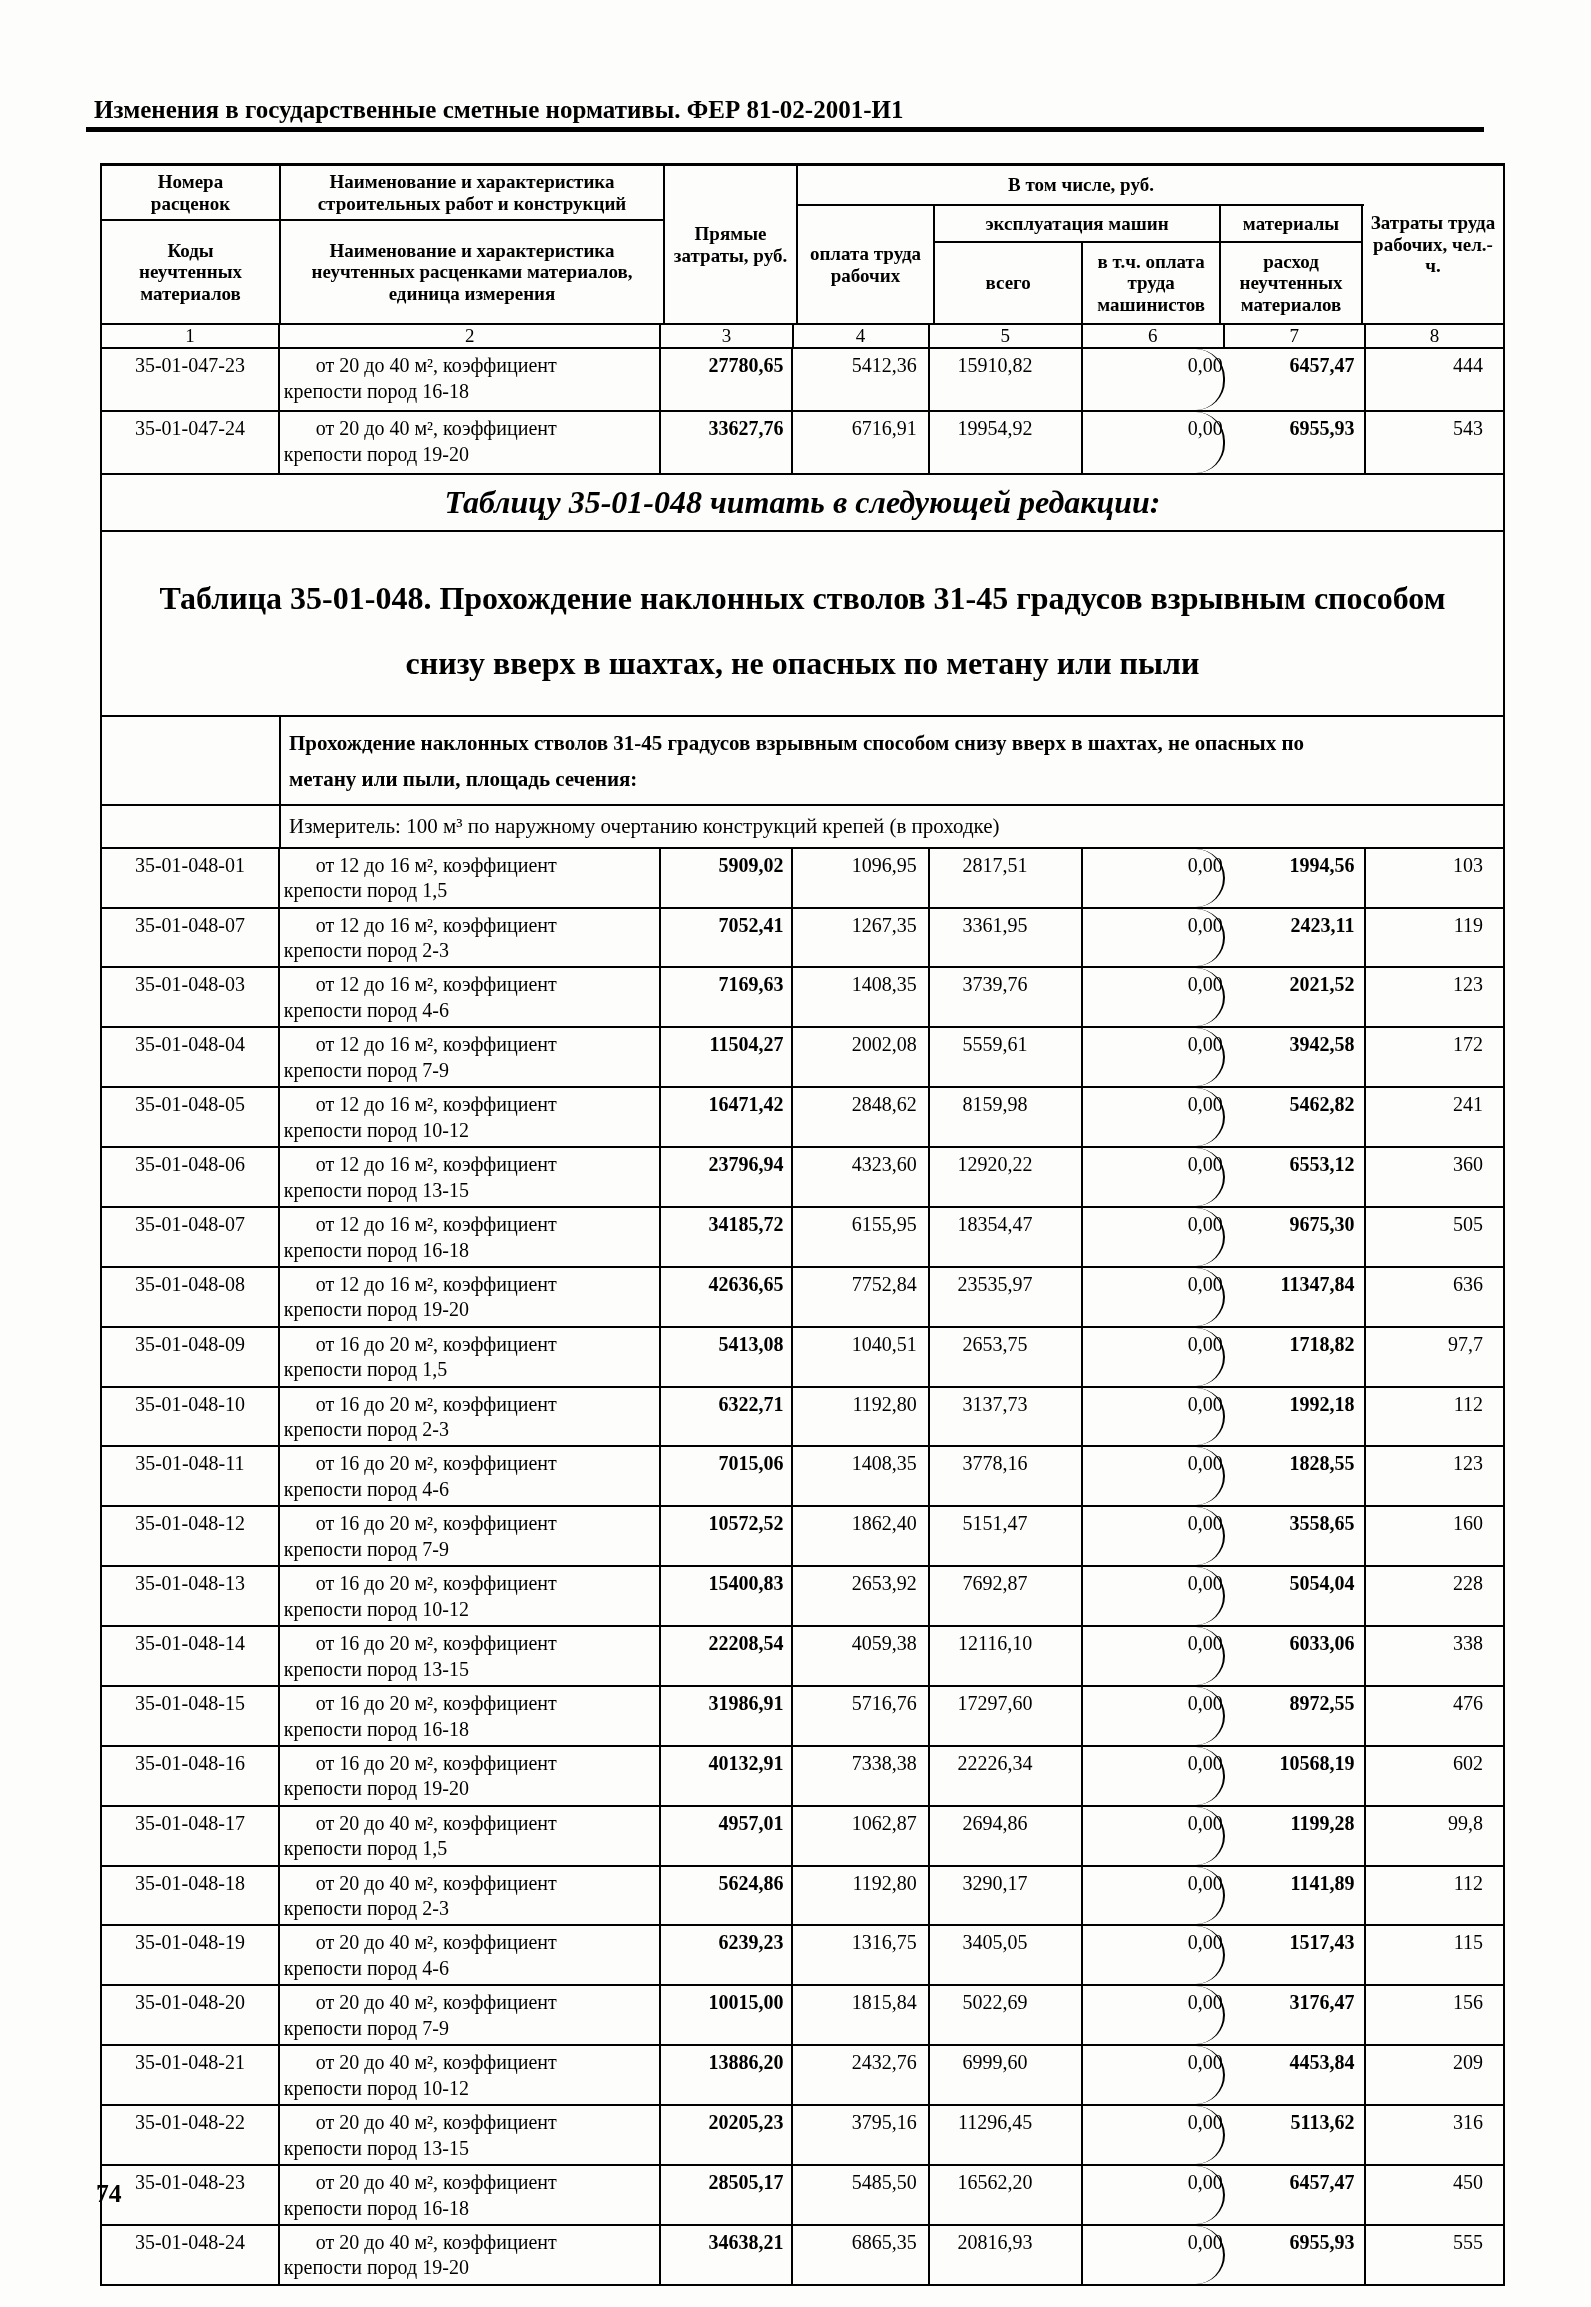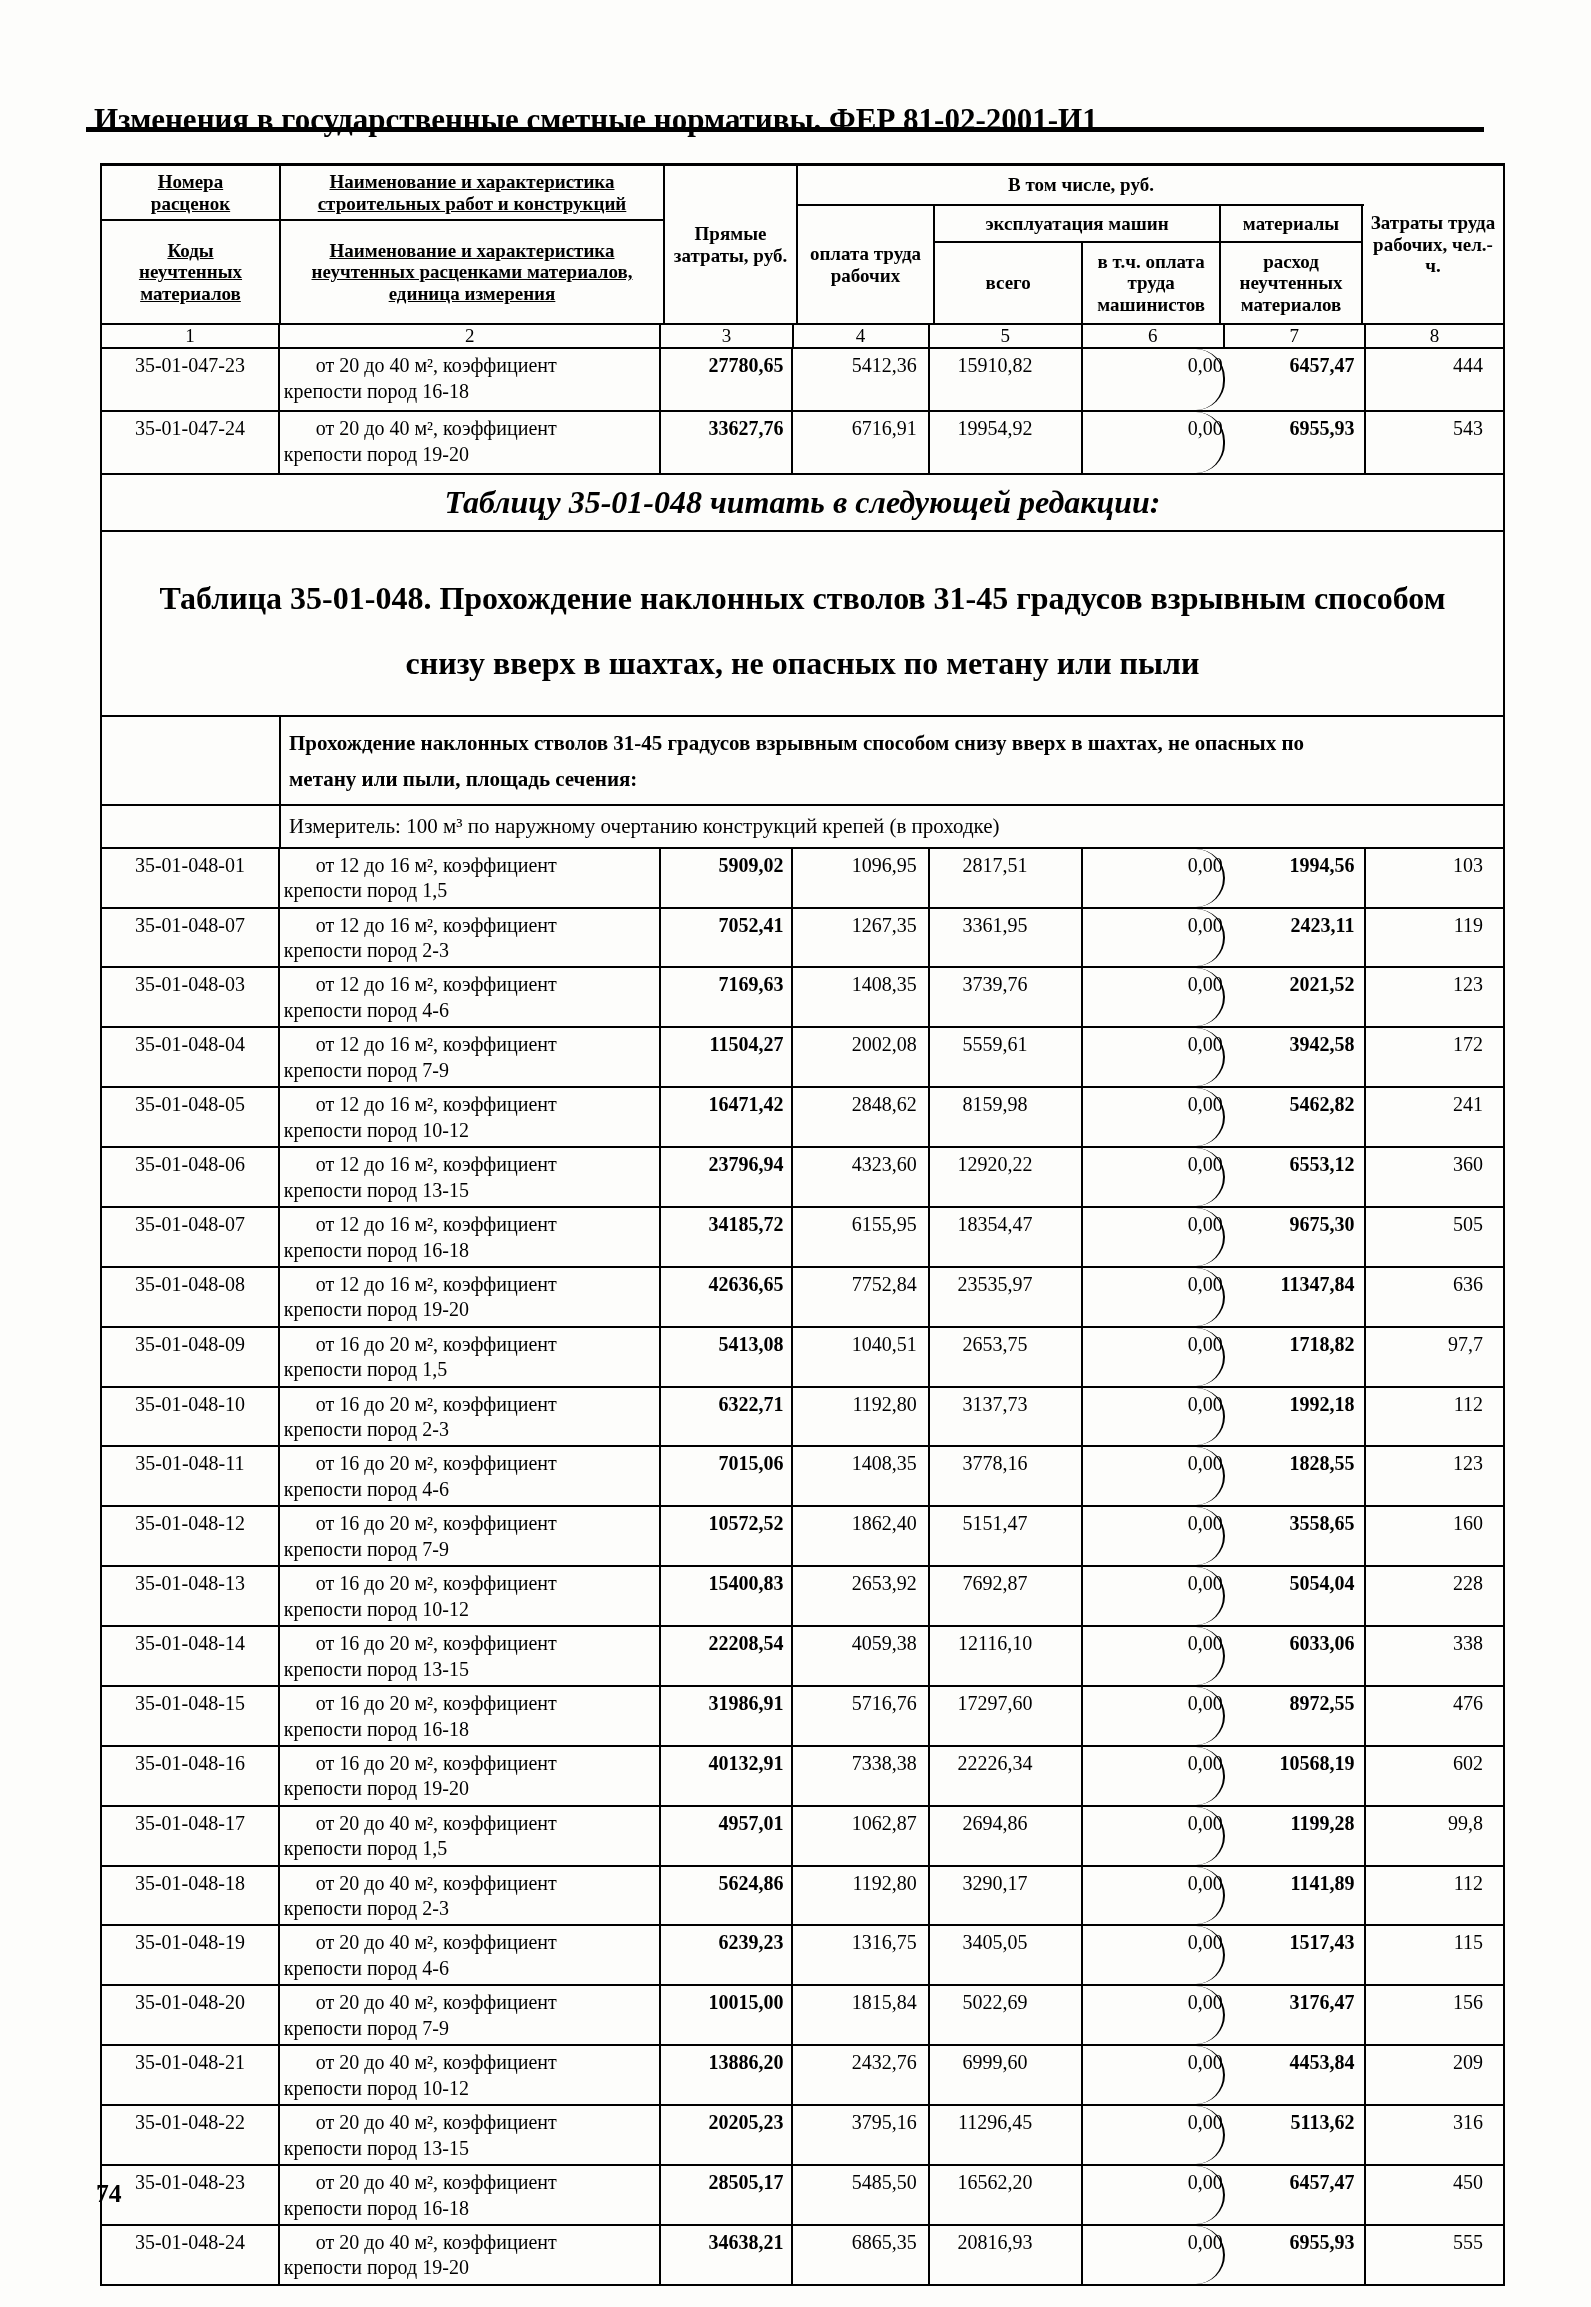--- a/index.html
+++ b/index.html
@@ -1,32 +1,32 @@
 <!DOCTYPE html>
 <html style="font-size:10.8px"><head>
 <meta charset="utf-8">
 <style>
   html,body{margin:0;padding:0;background:#e8e8e8;}
   .page{position:relative;width:1592px;height:2307px;background:#fdfdfb;color:#000;
         font-family:"Liberation Serif","DejaVu Serif",serif;overflow:hidden;}
   *{box-sizing:border-box;}
 
-  .doc-header{position:absolute;left:94px;top:102px;font-size:31px;font-weight:bold;white-space:nowrap;}
+  .doc-header{position:absolute;left:94px;top:96px;font-size:25px;font-weight:bold;white-space:nowrap;}
   .header-rule{position:absolute;left:86px;top:127px;width:1398px;height:4.7px;background:#000;}
 
   .sheet{position:absolute;left:100px;top:163px;width:1405px;border:2.7px solid #000;border-top-width:3.4px;background:#fdfdfb;}
 
   
   .c1{width:179px;} .c2{width:384px;} .c3{width:133px;} .c4{width:137px;}
   .c5{width:154px;} .c6{width:143px;} .c7{width:142px;} .c8{width:138px;}
   .vline{border-right:2px solid #000;}
 
   
   .thead{display:flex;align-items:stretch;min-height:157px;}
-  .hcol{display:flex;flex-direction:column;text-decoration:underline;}
+  .hcol{display:flex;flex-direction:column;}
   .h-top{height:55px;border-bottom:2.7px solid #000;display:flex;align-items:center;justify-content:center;text-align:center;}
   .h-bot{flex:1;display:flex;align-items:center;justify-content:center;text-align:center;}
   .h-single{display:flex;align-items:center;justify-content:center;text-align:center;}
   .hcell{font-size:19px;line-height:21.5px;font-weight:bold;padding:2.7px 6.7px;}
   .h-top.narrow > span{display:block;max-width:128px;}
   .hgroup{display:flex;flex-direction:column;}
   .h-band1{height:40px;border-bottom:2.7px solid #000;display:flex;align-items:center;justify-content:center;}
   .h-band2{height:37px;border-bottom:2.7px solid #000;display:flex;align-items:center;justify-content:center;}
   .h-under{flex:1;display:flex;align-items:stretch;}
   .w47{width:566px;} .w56{width:286px;} .w7g{width:142px;}

